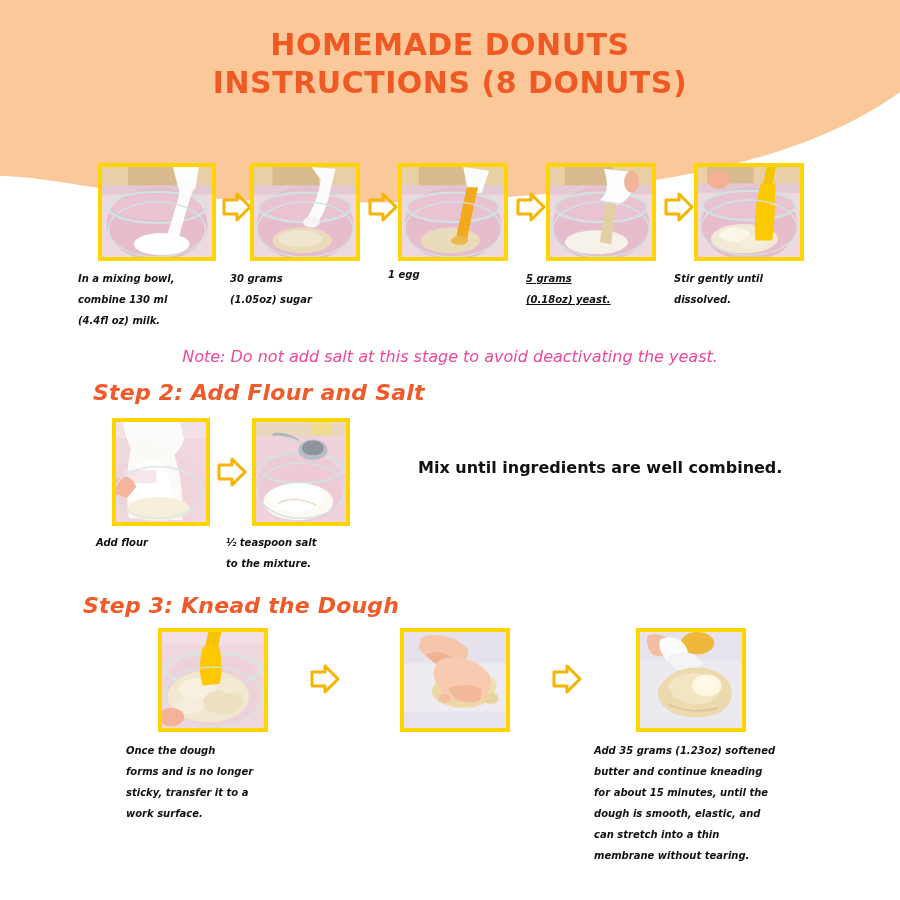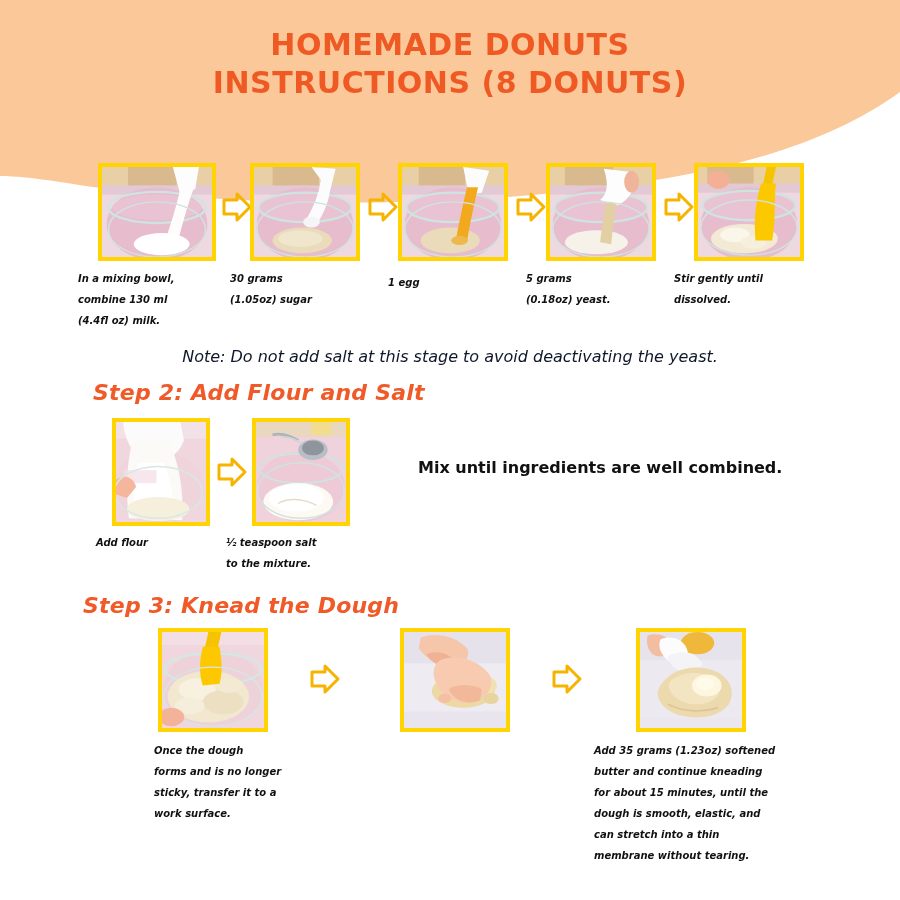--- a/index.html
+++ b/index.html
@@ -73,21 +73,21 @@
     line-height: 21px;
     text-align: left;
     z-index: 3;
   }
   .note-line {
     position: absolute;
     font-family: "DejaVu Sans", sans-serif;
     font-style: italic;
     font-weight: normal;
     font-size: 16px;
-    color: #0f172a;
+    color: #ec4899;
     text-align: center;
     z-index: 3;
     white-space: nowrap;
   }
   .side-note {
     position: absolute;
     font-family: "DejaVu Sans", sans-serif;
     font-weight: bold;
     font-size: 16px;
     color: #111111;
@@ -233,22 +233,22 @@
       <ellipse cx="55" cy="66" rx="52" ry="30" fill="none" stroke="#cfe3e0" stroke-width="1.5"></ellipse>
       <ellipse cx="22" cy="14" rx="12" ry="10" fill="#f3b096"></ellipse>
     </svg>
   </div>
 
   <div class="caption" style="left:78px; top:268px; width:160px; white-space:pre-line;">In a mixing bowl,
 combine 130 ml
 (4.4fl oz) milk.</div>
   <div class="caption" style="left:230px; top:268px; width:150px; white-space:pre-line;">30 grams
 (1.05oz) sugar</div>
-  <div class="caption" style="left:388px; top:272px; width:130px; white-space:pre-line;">1 egg</div>
-  <div class="caption" style="left:526px; top:268px; width:150px; white-space:pre-line;">5 grams
+  <div class="caption" style="left:388px; top:264px; width:130px; white-space:pre-line;">1 egg</div>
+  <div class="caption" style="left:526px; top:268px; width:150px; white-space:pre-line;text-decoration:underline;">5 grams
 (0.18oz)  yeast.</div>
   <div class="caption" style="left:674px; top:268px; width:150px; white-space:pre-line;">Stir gently until
 dissolved.</div>
 
   <div class="note-line" style="left:0; top:347px; width:900px;">Note: Do not add salt at this stage to avoid deactivating the yeast.</div>
 
   <div class="step-header" style="left:93px; top:380px;">Step 2: Add Flour and Salt</div>
 
   <div class="photo" style="left:112px; top:418px; width:98px; height:108px;">
     <svg viewBox="0 0 98 108" preserveAspectRatio="none">
@@ -353,21 +353,21 @@
       <path d="M30,26 C46,18 62,22 68,36 L50,44 C38,42 30,34 30,26 Z" fill="#f4f4f6"></path>
       <path d="M22,58 C34,40 58,34 80,42 C96,48 104,64 96,78 C86,92 62,96 42,90 C24,84 14,70 22,58 Z" fill="#edd9ae"></path>
       <path d="M34,52 C48,42 68,42 82,52 C90,60 86,72 74,76 C58,82 40,76 34,66 C30,60 30,56 34,52 Z" fill="#f3e4c2"></path>
       <ellipse cx="72" cy="58" rx="16" ry="12" fill="#fdf6e0"></ellipse>
       <ellipse cx="70" cy="56" rx="10" ry="7" fill="#fffbe9"></ellipse>
       <path d="M30,78 C44,86 66,88 84,82" fill="none" stroke="#ddc79a" stroke-width="2"></path>
       <path d="M0,94 L110,94 L110,104 L0,104 Z" fill="#eae7ee"></path>
     </svg>
   </div>
 
-  <div class="caption" style="left:126px; top:740px; width:180px; white-space:pre-line;margin-left:28px;">Once the dough
+  <div class="caption" style="left:126px; top:740px; width:180px; white-space:pre-line;">Once the dough
 forms and is no longer
 sticky, transfer it to a
 work surface.</div>
   <div class="caption" style="left:553px; top:740px; width:278px; white-space:pre-line;margin-left:41px;">Add 35 grams (1.23oz) softened
 butter and continue kneading
 for about 15 minutes, until the
 dough is smooth, elastic, and
 can stretch into a thin
 membrane without tearing.</div>
 

